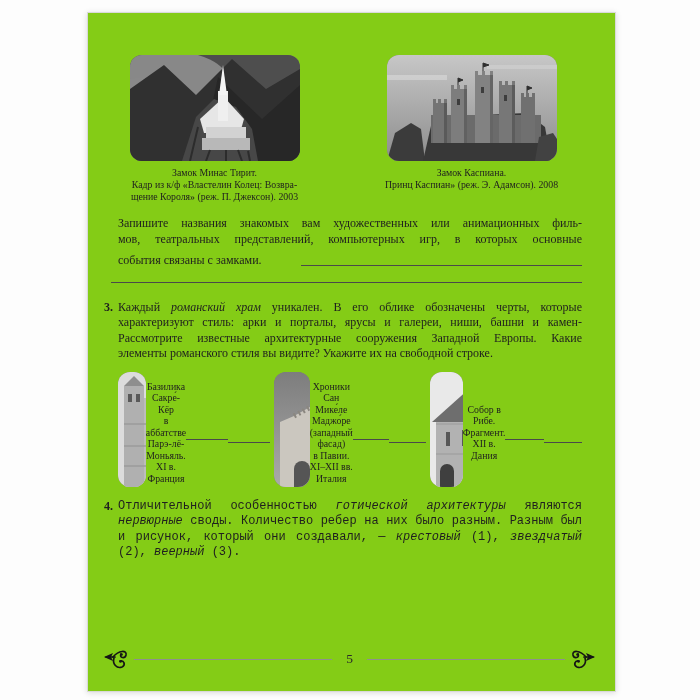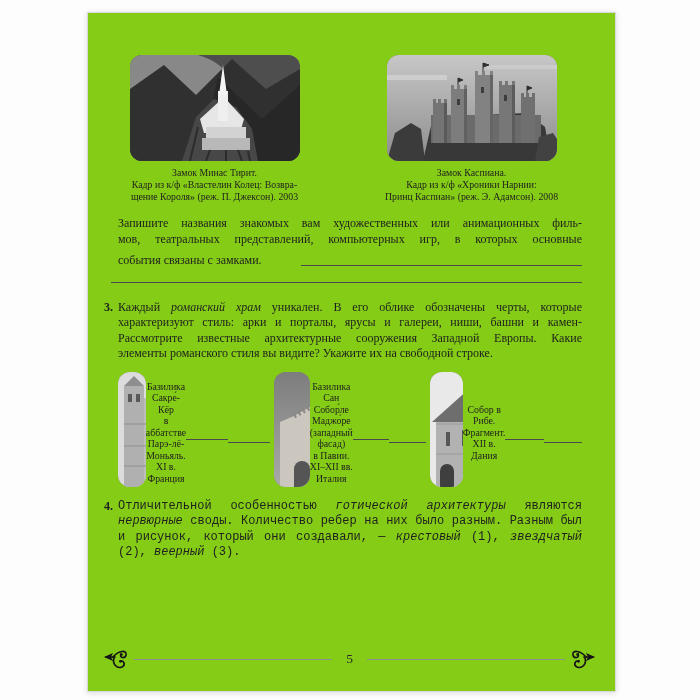--- a/index.html
+++ b/index.html
@@ -127,21 +127,20 @@
           <rect x="125" y="30" width="3" height="58" fill="rgba(0,0,0,0.22)"></rect>
           <rect x="70" y="44" width="3" height="6" fill="#3d3d3d"></rect>
             <rect x="94" y="32" width="3" height="6" fill="#3d3d3d"></rect>
             <rect x="117" y="40" width="3" height="6" fill="#3d3d3d"></rect>
           <path d="M96,16 v-8 l6,2 -6,2 M71,30 v-7 l5,2 -5,2 M140,38 v-7 l5,2 -5,2" stroke="#2f2f2f" stroke-width="1" fill="#2f2f2f"></path>
           <polygon points="148,106 152,82 166,78 170,84 170,106" fill="#424242"></polygon>
         </svg>
       </div>
       <figcaption class="cap">
         <div>Замок Каспиана.</div>
-        <div>Кадр из к/ф «Хроники Нарнии:</div>
         <div>Принц Каспиан» (реж. Э. Адамсон). 2008</div>
       </figcaption>
     </figure>
   </div>
 
   <div class="para body-text">
     <div class="jl">Запишите названия знакомых вам художественных или анимационных филь-</div>
     <div class="jl">мов, театральных представлений, компьютерных игр, в которых основные</div>
     <div class="l3">
       <span>события связаны с замками.</span>
@@ -212,21 +211,21 @@
           <rect x="74" y="40" width="5" height="10" fill="#4d4d4d"></rect>
           <path d="M56,115 v-28 a12,12 0 0 1 24,0 v28 z" fill="#474747"></path>
           <path d="M20,115 v-18 a8,8 0 0 1 16,0 v18 z" fill="#555555"></path>
           <path d="M90,115 v-20 a8,8 0 0 1 16,0 v20 z" fill="#4e4e4e"></path>
           <rect x="112" y="30" width="25" height="85" fill="#b5b1a9"></rect>
           <rect x="118" y="44" width="5" height="9" fill="#4d4d4d"></rect>
             <rect x="127" y="58" width="5" height="9" fill="#4d4d4d"></rect>
         </svg>
       </div>
       <figcaption class="bas-cap">
-        <div>Базилика Сан Собор́ле</div>
+        <div>Хроники Сан Мике́ле</div>
         <div>Маджо́ре (западный фасад)</div>
         <div>в Павии. XI–XII вв. Италия</div>
       </figcaption>
       <div class="ans ans1"></div>
       <div class="ans ans2"></div>
     </figure>
 
     <figure class="bas-col" style="margin:0">
       <div class="photo">
         <svg width="120" height="115" viewBox="0 0 120 115">

